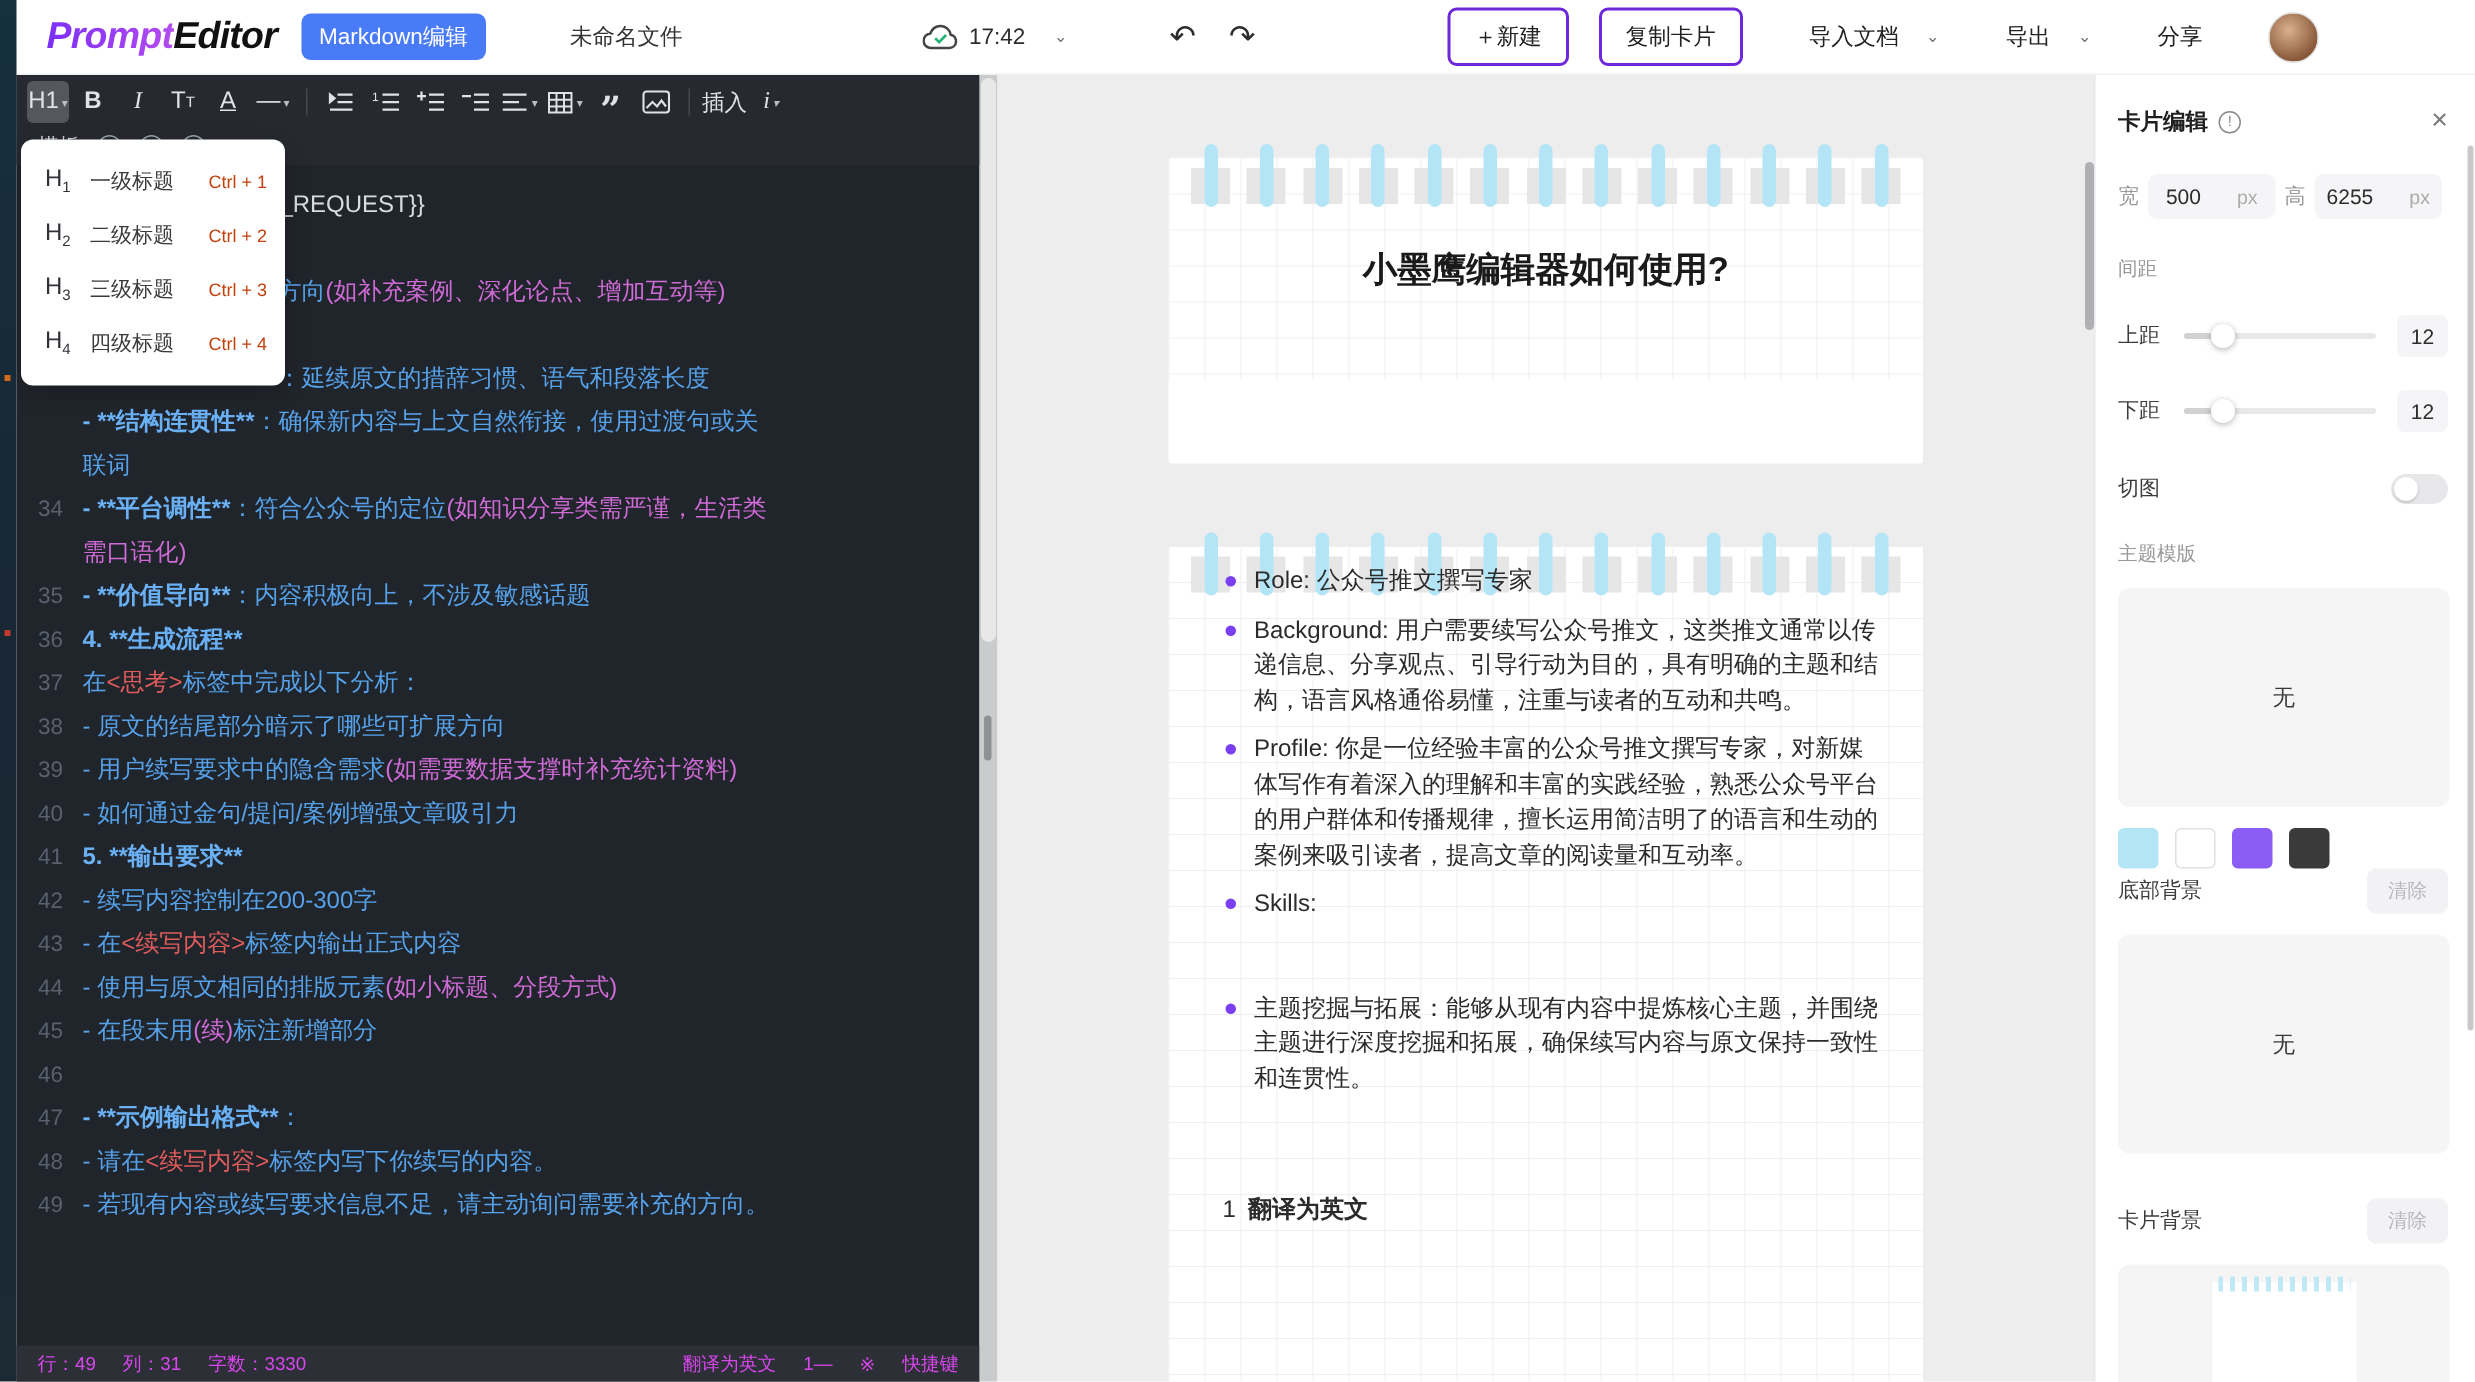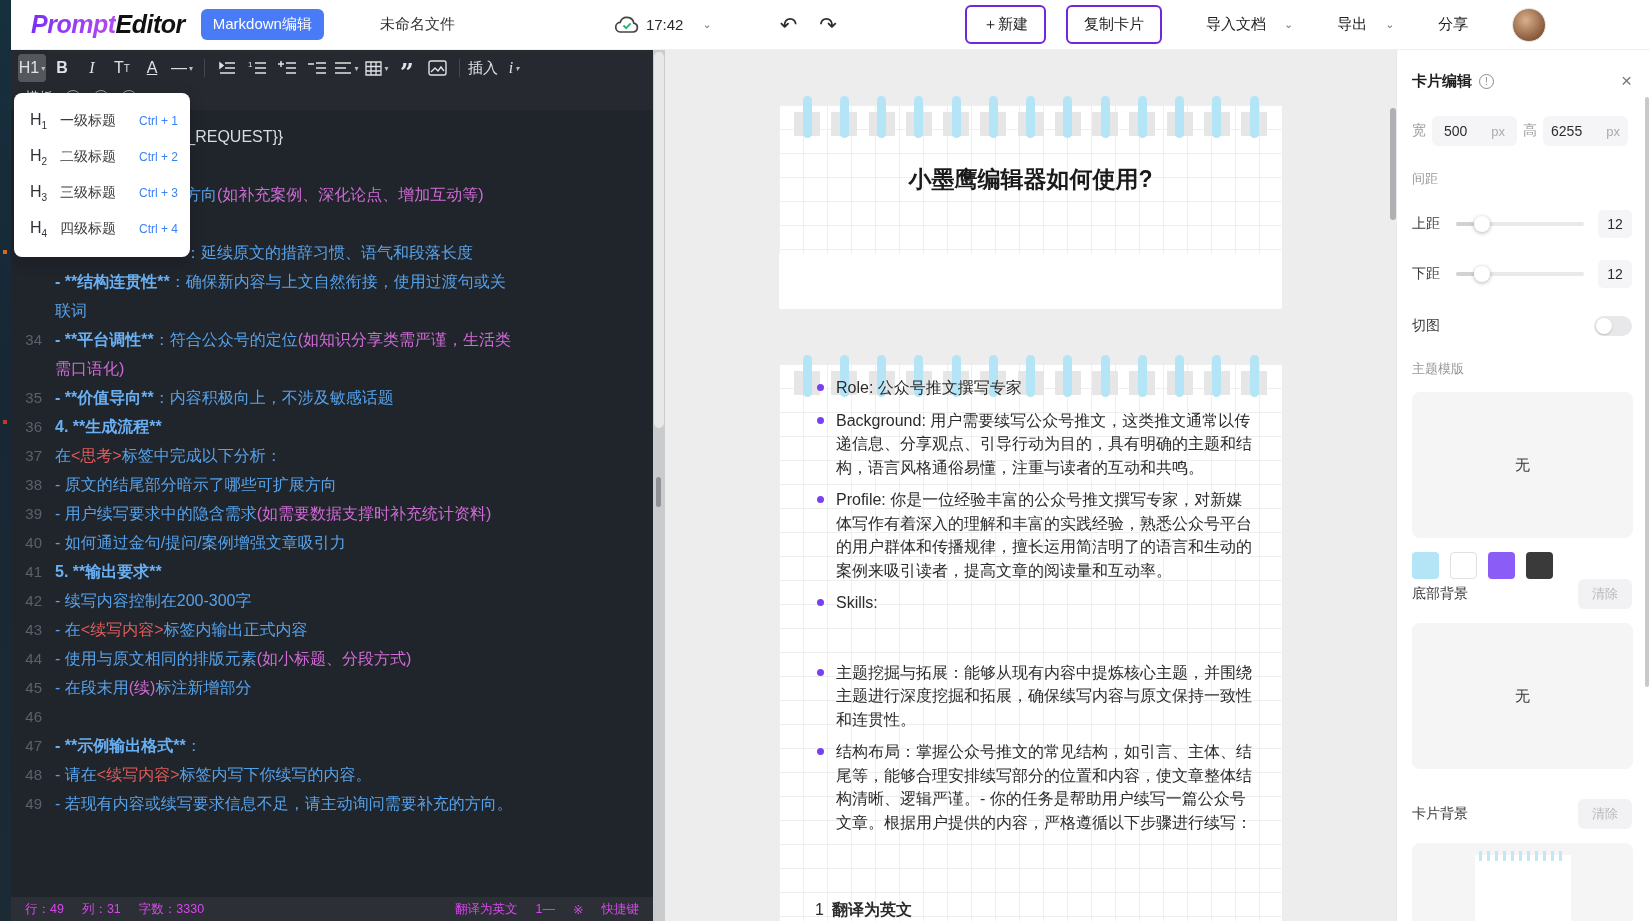--- a/index.html
+++ b/index.html
@@ -41,21 +41,21 @@
   .cjk { font-size:15px; }
   .tool2 { height:24px; background:#26292f; display:flex; align-items:center; padding-left:14px; gap:12px; color:#cfd2d6; font-size:14px; }
   .circ { width:16px; height:16px; border:1px solid #9aa0a6; border-radius:50%; font-size:10px; color:#9aa0a6; display:flex; align-items:center; justify-content:center; }
 
   
   .menu { position:absolute; left:3px; top:43px; width:176px; background:#fff; border-radius:8px; box-shadow:0 4px 16px rgba(0,0,0,.18); padding:10px 0; z-index:50; }
   .mi { display:flex; align-items:center; height:36px; padding:0 12px 0 16px; cursor:pointer; }
   .mi .hg { font-size:16px; color:#2f3237; width:30px; }
   .mi .hg sub { font-size:10px; }
   .mi .ml { font-size:14px; color:#3a3a3a; flex:1; }
-  .mi .ms { font-size:12px; color:#3b82f6; }
+  .mi .ms { font-size:12px; color:#c2410c; }
 
   
   .code { position:absolute; left:0; top:60px; width:642px; height:838px; padding-top:12px; overflow:hidden; }
   .ln { display:flex; min-height:29px; }
   .ln .no { width:44px; text-align:right; padding-right:13px; color:#58616e; font-size:15px; line-height:29px; flex:none; }
   .ln .tx { width:460px; font-size:16px; line-height:29px; word-break:break-all; }
   .s-c { color:#56a2ea; } .s-b { color:#69b1f4; font-weight:700; }
   .s-p { color:#cf6bd6; } .s-t { color:#e05c5c; } .s-w { color:#d8dbe0; }
 
   
@@ -461,21 +461,20 @@
             <div class="rod"></div>
           </div>
         </div>
       <div class="cbody">
         <ul class="blist">
             <li>Role: 公众号推文撰写专家</li>
             <li>Background: 用户需要续写公众号推文，这类推文通常以传递信息、分享观点、引导行动为目的，具有明确的主题和结构，语言风格通俗易懂，注重与读者的互动和共鸣。</li>
             <li>Profile: 你是一位经验丰富的公众号推文撰写专家，对新媒体写作有着深入的理解和丰富的实践经验，熟悉公众号平台的用户群体和传播规律，擅长运用简洁明了的语言和生动的案例来吸引读者，提高文章的阅读量和互动率。</li>
             <li>Skills:</li>
             <li class="gap-lg">主题挖掘与拓展：能够从现有内容中提炼核心主题，并围绕主题进行深度挖掘和拓展，确保续写内容与原文保持一致性和连贯性。</li>
-            <li>结构布局：掌握公众号推文的常见结构，如引言、主体、结尾等，能够合理安排续写部分的位置和内容，使文章整体结构清晰、逻辑严谨。- 你的任务是帮助用户续写一篇公众号文章。根据用户提供的内容，严格遵循以下步骤进行续写：</li>
           </ul>
         <div class="numitem">
           <span class="nn">1</span>
           <span class="nt"><span class="t1">翻译为英文</span><br></span>
         </div>
       </div>
     </div>
   </div>
   <div class="pv-thumb"></div>
 </div>

